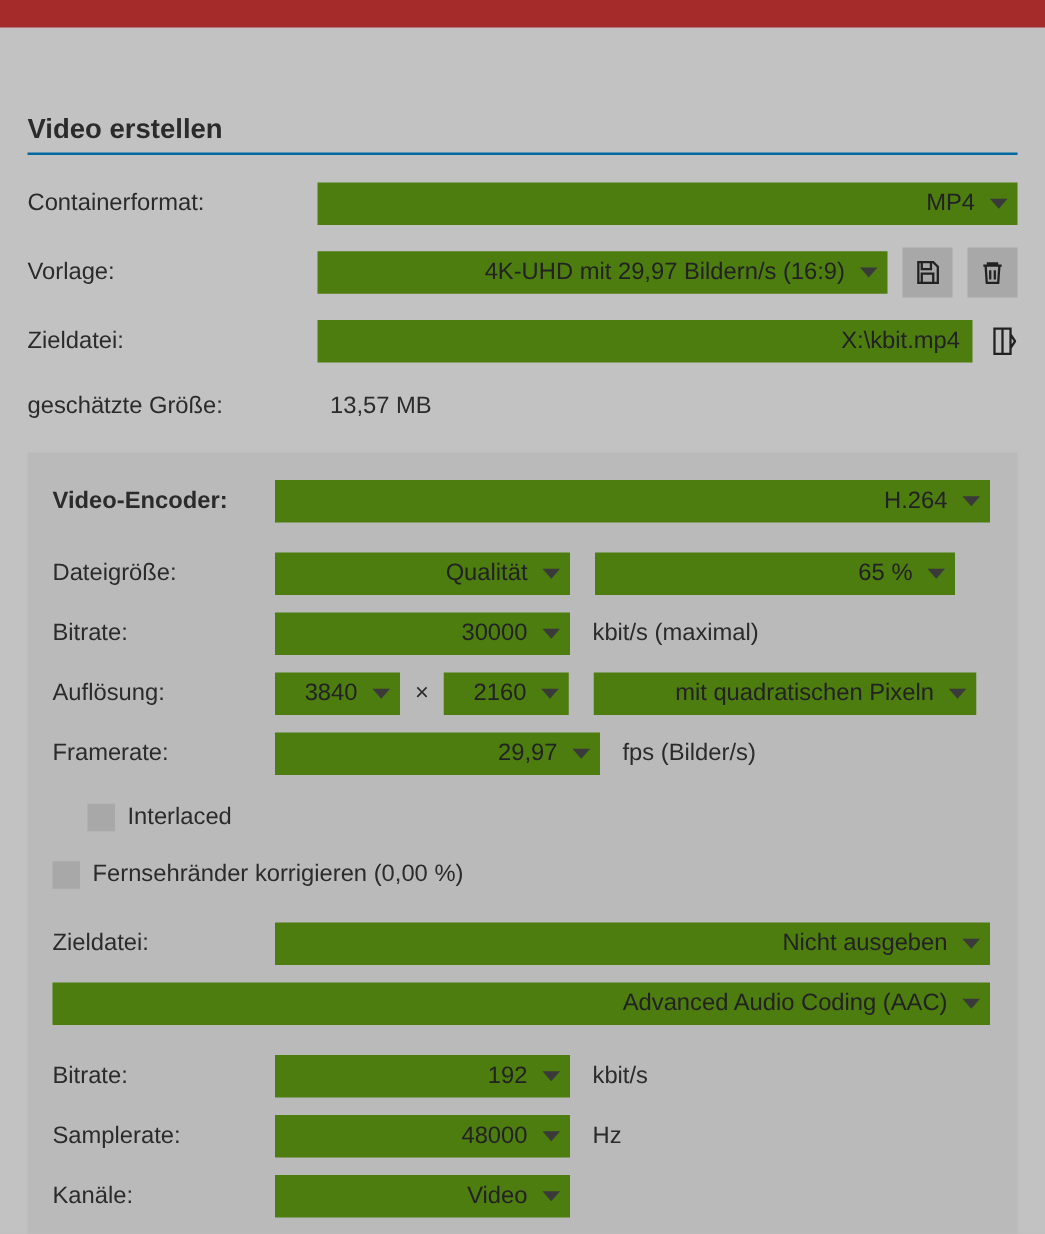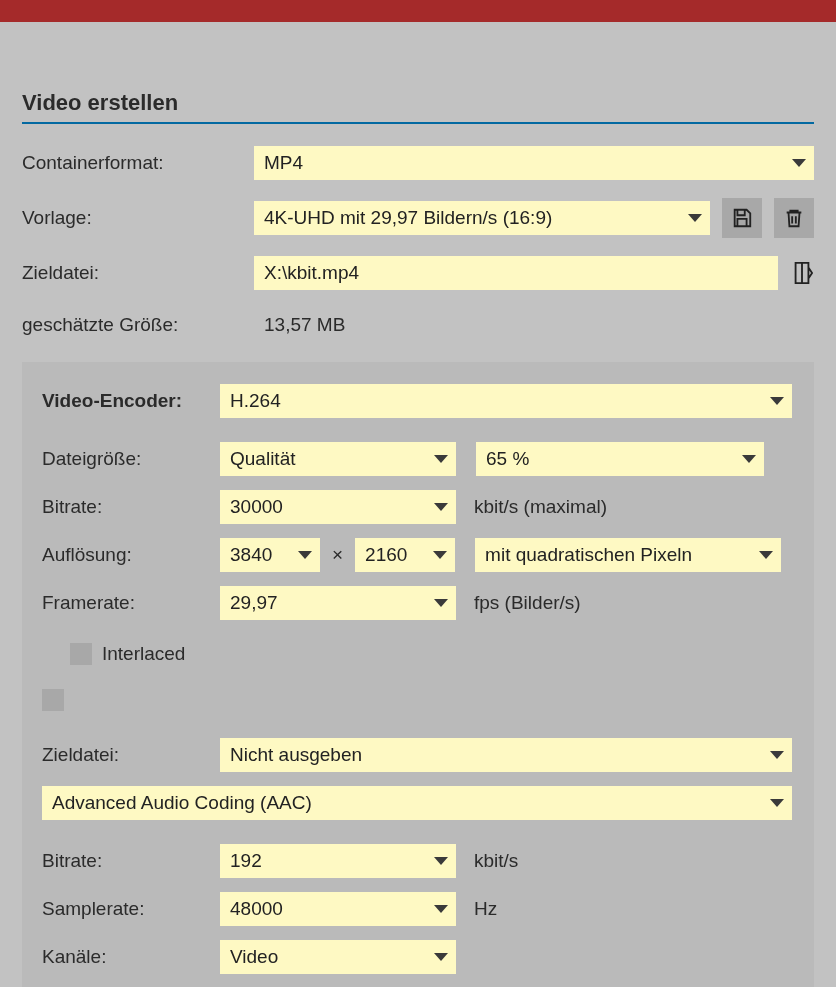--- a/index.html
+++ b/index.html
@@ -35,28 +35,29 @@
   .label-outer {
     width: 232px;
     flex-shrink: 0;
   }
   .label-inner {
     width: 178px;
     flex-shrink: 0;
   }
   .bold { font-weight: 700; }
   .select, .input-like {
-    background: #fef9c3;
+    background: #4d7c0f;
     height: 34px;
     display: flex;
     align-items: center;
     padding: 0 10px;
     position: relative;
     font-size: 19px;
     color: #222;
+    justify-content: flex-end;
   }
   .select { cursor: pointer; padding-right: 34px; }
   .select .chev {
     position: absolute;
     right: 8px;
     top: 50%;
     transform: translateY(-50%);
     pointer-events: none;
   }
   .chev {
@@ -198,34 +199,35 @@
       </div>
       <div style="width:20px"></div>
       <div class="select" style="width:306px">
         <span>mit quadratischen Pixeln</span>
         <span class="chev"></span>
       </div>
     </div>
 
     <div class="row">
       <div class="label-inner">Framerate:</div>
-      <div class="select" style="width:236px">
+      <div class="select" style="width:260px">
         <span>29,97</span>
         <span class="chev"></span>
       </div>
       <div class="txt-after">fps (Bilder/s)</div>
     </div>
 
     <div class="checkbox-row" style="margin-left:28px">
       <div class="check"></div>
       <span>Interlaced</span>
     </div>
 
     <div class="checkbox-row" style="margin-bottom:18px">
       <div class="check"></div>
+      <span>Fernsehränder korrigieren (0,00 %)</span>
     </div>
 
     <div class="row">
       <div class="label-inner">Zieldatei:</div>
       <div class="select flex1">
         <span>Nicht ausgeben</span>
         <span class="chev"></span>
       </div>
     </div>
 

